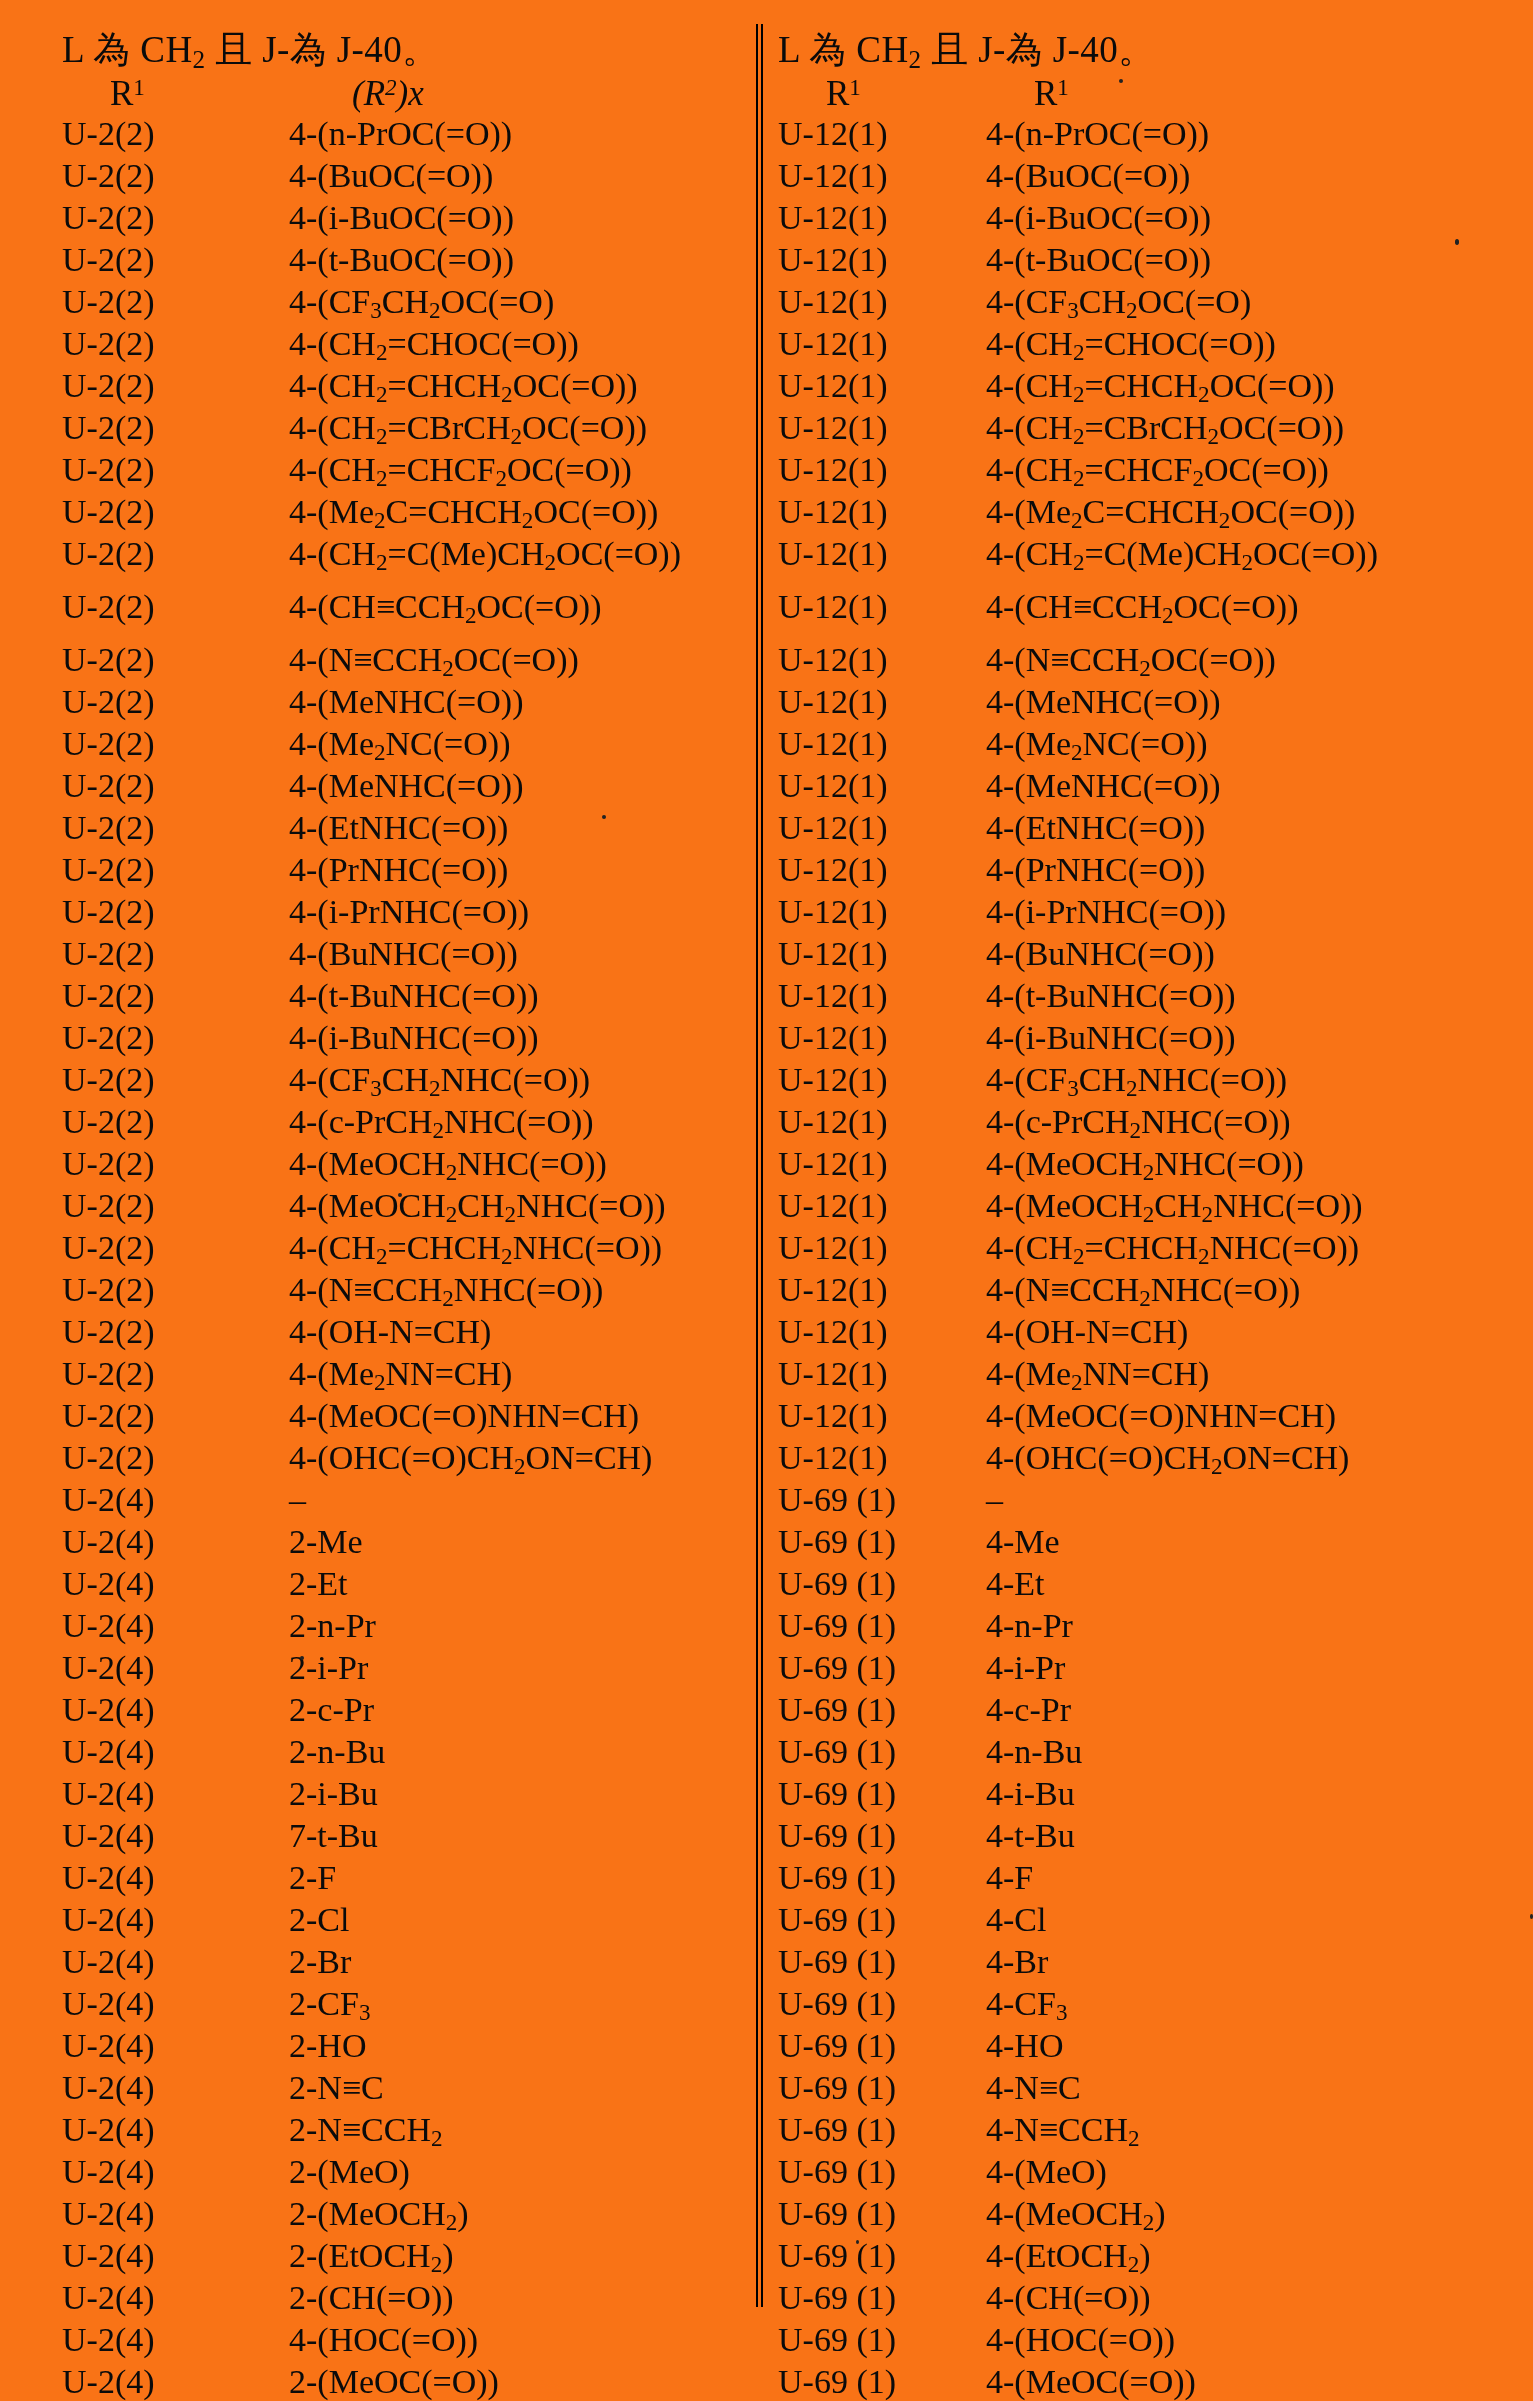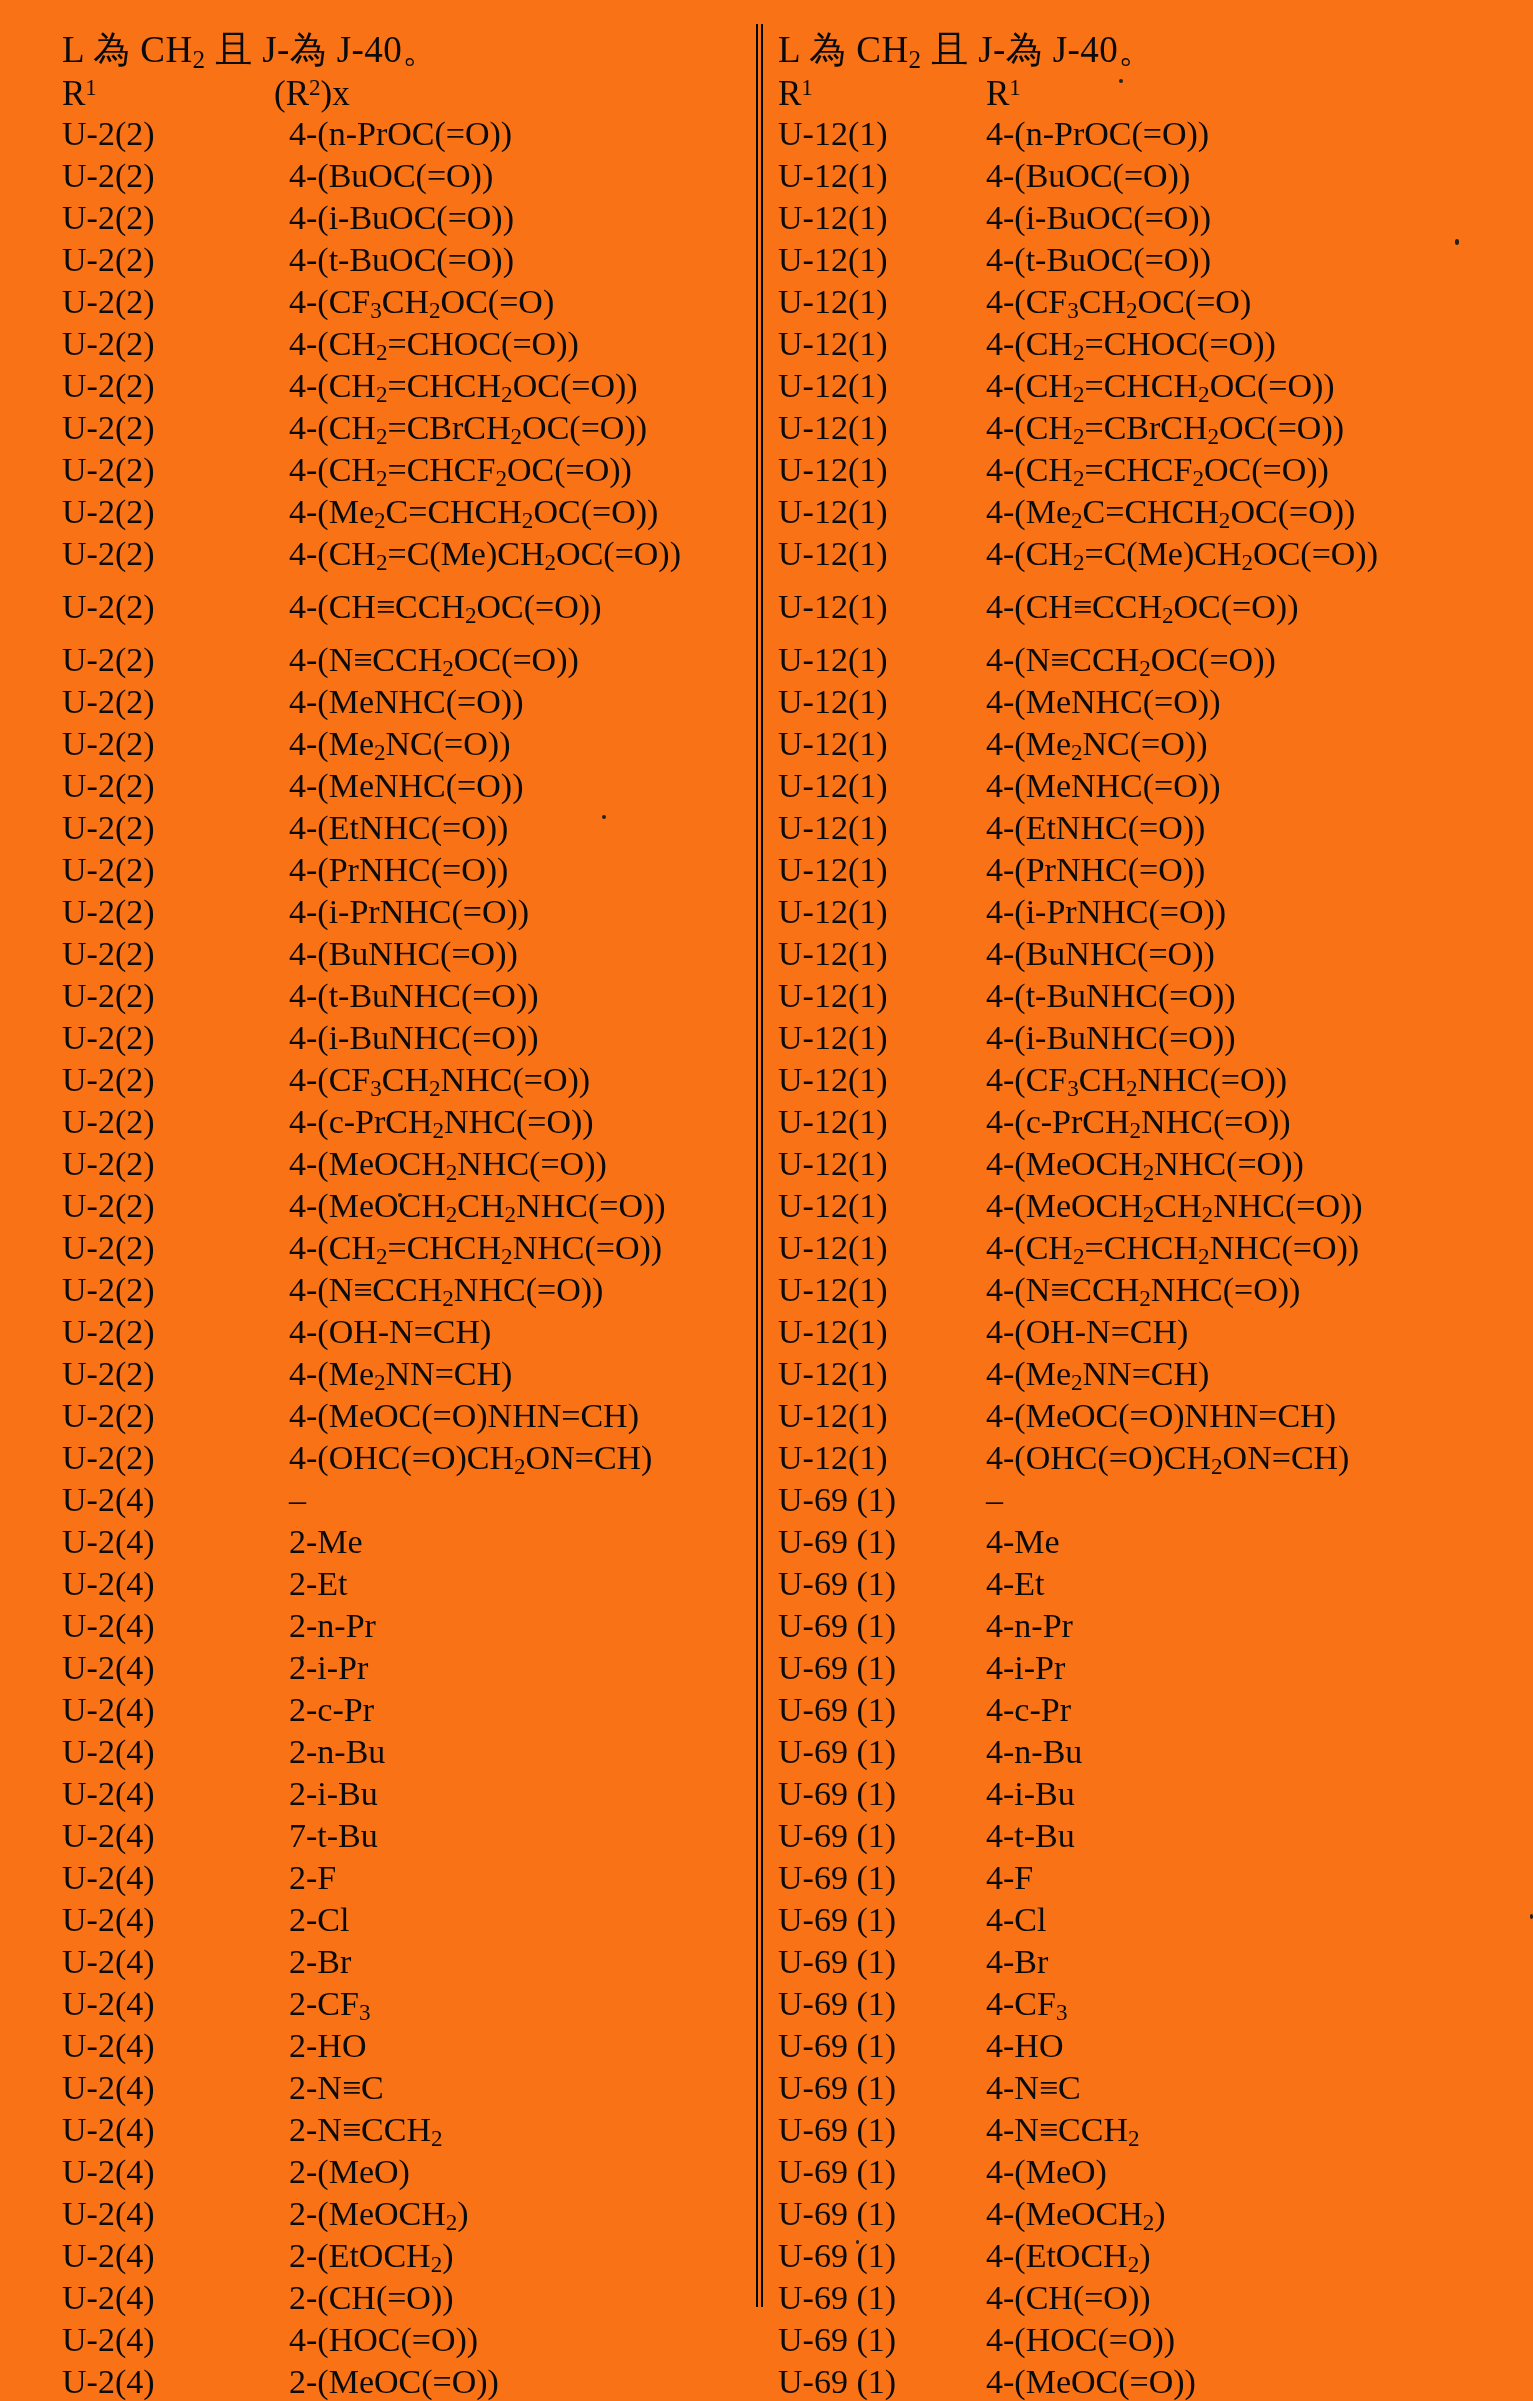--- a/index.html
+++ b/index.html
@@ -11,23 +11,23 @@
     font-family:"Liberation Serif","DejaVu Serif",serif;
     overflow:hidden;
   }
   .col{position:absolute;top:28px;}
   .col-left{left:62px;width:678px;}
   .col-right{left:778px;width:733px;}
   .col-title{
     font-size:37px;line-height:44px;height:46px;
     white-space:nowrap;letter-spacing:0.4px;
   }
-  .col-headers{position:relative;height:39px;line-height:39px;font-size:35px;}
+  .col-headers{position:relative;height:39px;line-height:39px;font-size:35px;margin-left:48px;}
   .col-headers .h2{position:absolute;top:0;}
-  .col-left .col-headers .h2{left:212px;}
+  .col-left .col-headers .h2{left:242px;font-style:italic;}
   .col-right .col-headers .h2{left:208px;}
   .rows{}
   .row{position:relative;height:42px;line-height:42px;font-size:34px;white-space:nowrap;}
   .row.gap{margin-top:11px;}
   .row .c2{position:absolute;top:0;}
   .col-left .row .c2{left:227px;}
   .col-right .row .c2{left:208px;}
   sub{font-size:68%;line-height:0;position:relative;vertical-align:baseline;top:0.22em;}
   sup{font-size:66%;line-height:0;position:relative;vertical-align:baseline;top:-0.42em;}
   .separator{

